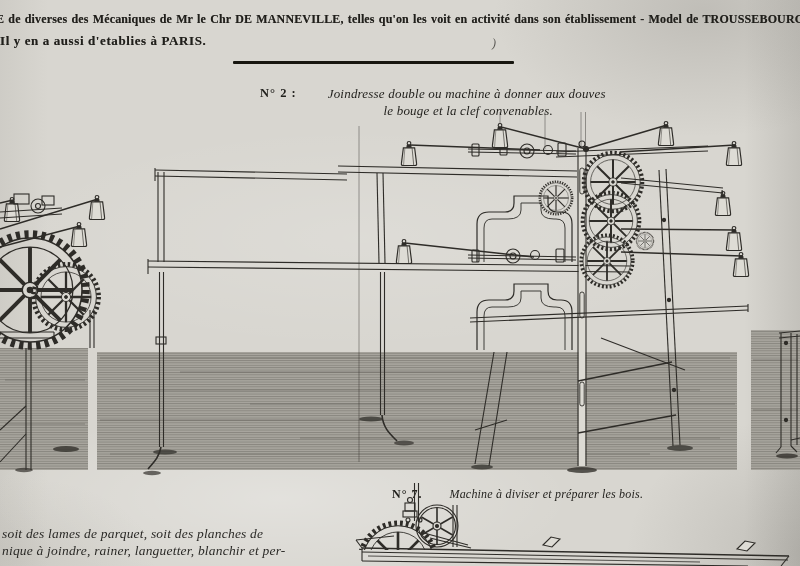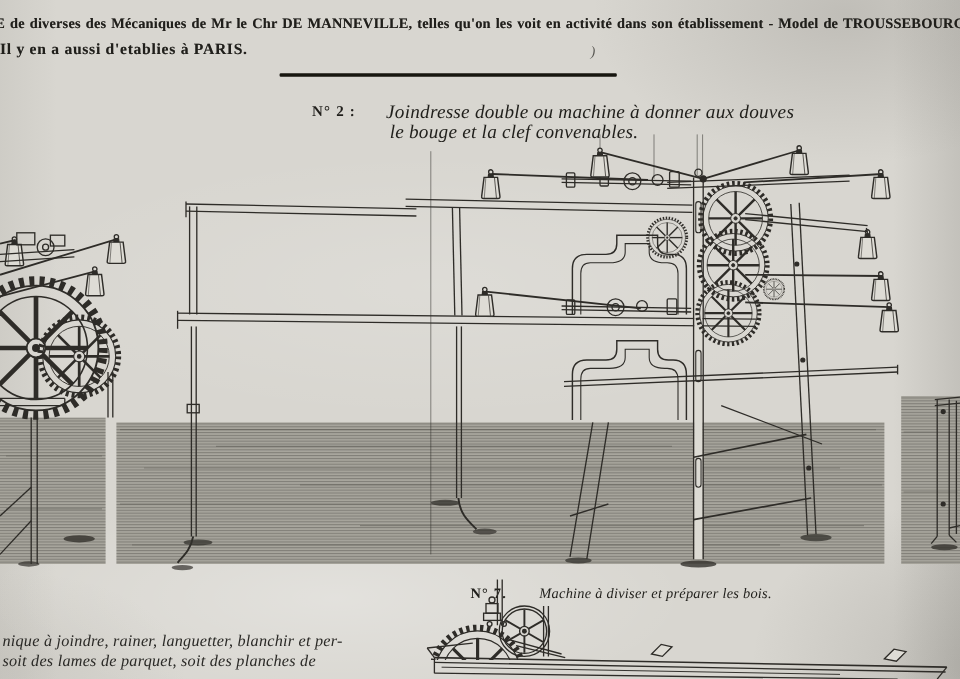--- a/index.html
+++ b/index.html
@@ -18,24 +18,24 @@
   }
   .txt{position:absolute;z-index:2;}
   .title1{top:12px;left:-4px;width:828px;white-space:nowrap;font-weight:bold;
     font-size:12px;letter-spacing:.15px;word-spacing:1px;
     text-shadow:0 0 .5px rgba(36,35,31,.55);}
   .title2{top:33px;left:0;width:764px;text-align:left;font-weight:bold;
     font-size:13px;letter-spacing:.6px;text-shadow:0 0 .5px rgba(36,35,31,.5);}
   .mark{top:36px;left:492px;font-size:12px;font-style:italic;opacity:.7;}
   .rule{position:absolute;z-index:2;top:61px;left:233px;width:281px;height:2.5px;
     background:#17160f;border-radius:1px;}
-  .cap2{top:86px;left:260px;display:flex;gap:13px;}
+  .cap2{top:86px;left:260px;display:flex;gap:31px;}
   .capnum{font-size:12.5px;letter-spacing:1px;font-weight:bold;white-space:nowrap;}
-  .cap2 .lines{font-style:italic;font-size:16px;line-height:16.5px;letter-spacing:.2px;margin-left:12px;}
-  .cap2 .lines .l2{margin-left:3px;}
+  .cap2 .lines{font-style:italic;font-size:13px;line-height:16.5px;letter-spacing:.2px;}
+  .cap2 .lines .l2{margin-left:3px;text-align:center;}
   .cap7{top:487px;left:392px;display:flex;gap:10px;align-items:baseline;}
   .cap7 .capnum{font-size:12px;}
   .cap7 .c{font-style:italic;font-size:12px;letter-spacing:.2px;margin-left:17px;}
   .footer{top:526px;left:2px;font-style:italic;font-size:13.5px;line-height:16.5px;
     color:#2a2926;letter-spacing:.2px;}
   svg.plate{position:absolute;left:0;top:0;z-index:3;pointer-events:none;}
 </style>
 </head>
 <body>
 
@@ -299,17 +299,17 @@
       <span class="l2" style="display:block">le bouge et la clef convenables.</span>
     </span>
   </div>
 
   <div class="txt cap7">
     <span class="capnum">N° 7.</span>
     <span class="c">Machine à diviser et préparer les bois.</span>
   </div>
 
   <div class="txt footer">
+    <span style="display:block">soit des lames de parquet, soit des planches de</span>
     <span style="display:block">nique à joindre, rainer, languetter, blanchir et per-</span>
-    <span style="display:block">soit des lames de parquet, soit des planches de</span>
   </div>
 
 </div>
 
 </body></html>

